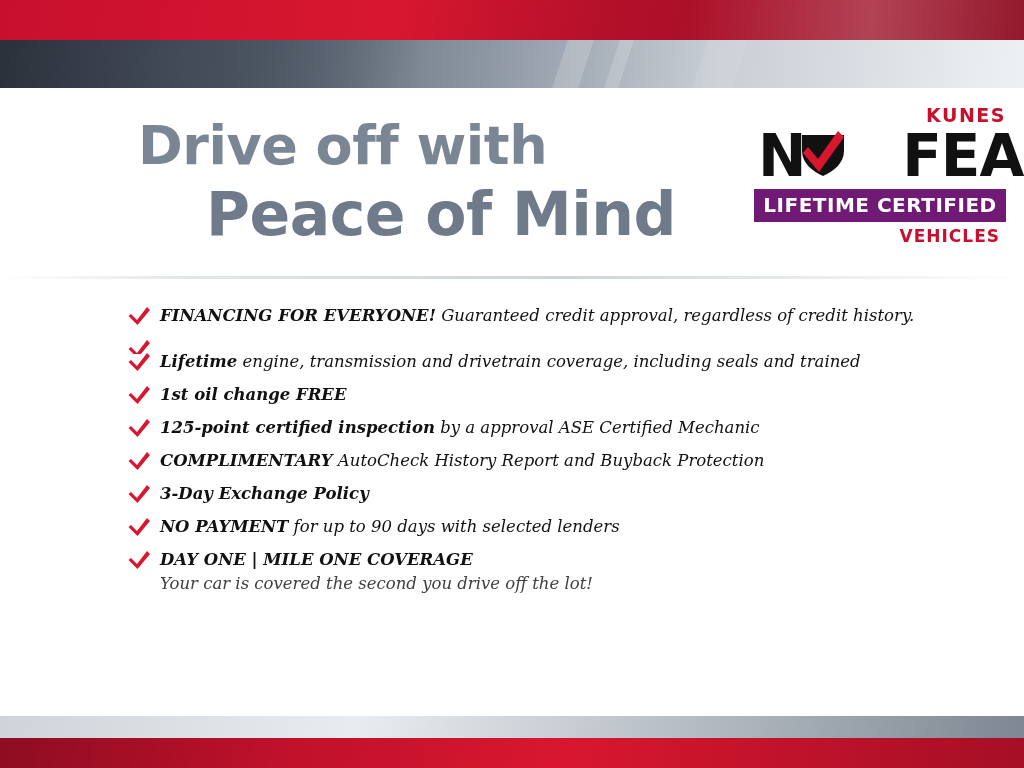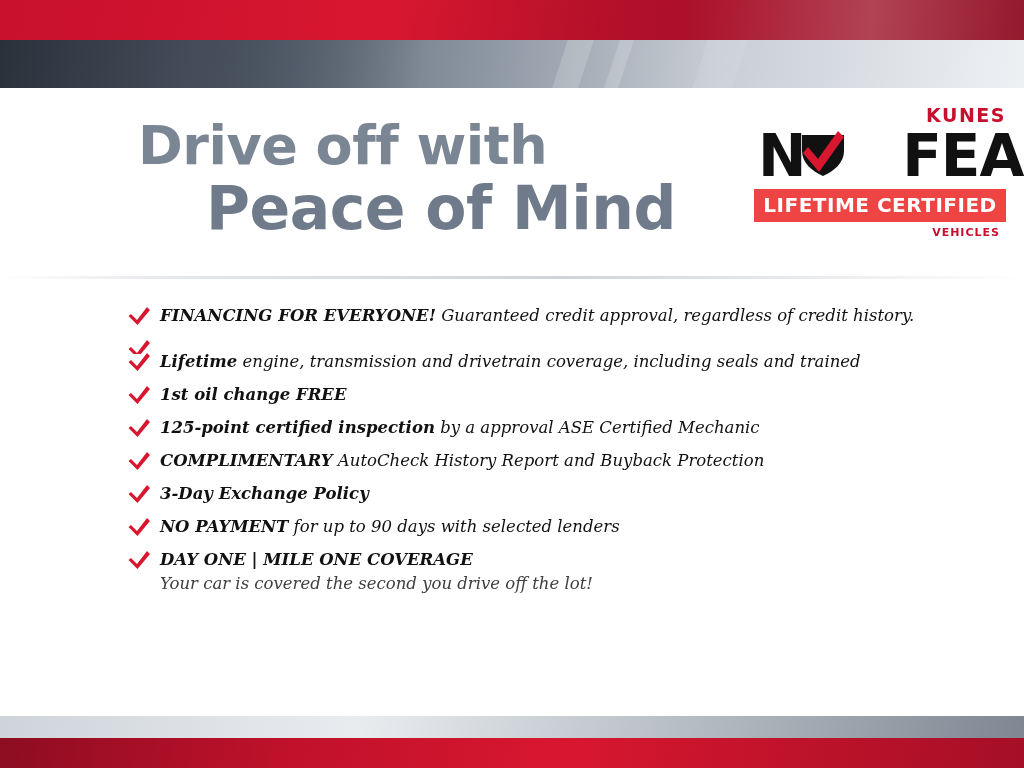--- a/index.html
+++ b/index.html
@@ -80,21 +80,21 @@
     color: #7a8694;
     line-height: 1.02;
   }
   .headline-line2 {
     font-family: "DejaVu Sans", sans-serif;
     font-size: 60px;
     font-weight: 700;
     letter-spacing: -0.5px;
     color: #6f7b8a;
     line-height: 1.05;
-    margin-top: 4px;
+    margin-top: 10px;
     margin-left: 68px;
   }
 
   
   .hr-line {
     position: absolute;
     left: 0; top: 276px;
     width: 1024px; height: 3px;
     background: linear-gradient(90deg, #ffffff 0%, #e3e6ea 18%, #cfd4da 55%, #ffffff 100%);
   }
@@ -129,33 +129,33 @@
     white-space: nowrap;
   }
   .logo-check {
     position: absolute;
     left: 42px; top: 2px;
     width: 46px; height: 48px;
   }
   .logo-check svg { width: 46px; height: 48px; display: block; }
   .logo-bar {
     margin-top: 4px;
-    background: #ef4444;
+    background: #701a75;
     color: #ffffff;
     font-family: "DejaVu Sans", sans-serif;
     font-size: 20px;
     font-weight: 700;
     letter-spacing: 0.5px;
     padding: 4px 6px 5px 6px;
     text-align: center;
   }
   .logo-vehicles {
     margin-top: 4px;
     font-family: "DejaVu Sans", sans-serif;
-    font-size: 11px;
+    font-size: 17px;
     font-weight: 700;
     color: #c8102e;
     letter-spacing: 1px;
     text-align: right;
     padding-right: 6px;
   }
 
   
   .bullets {
     position: absolute;

